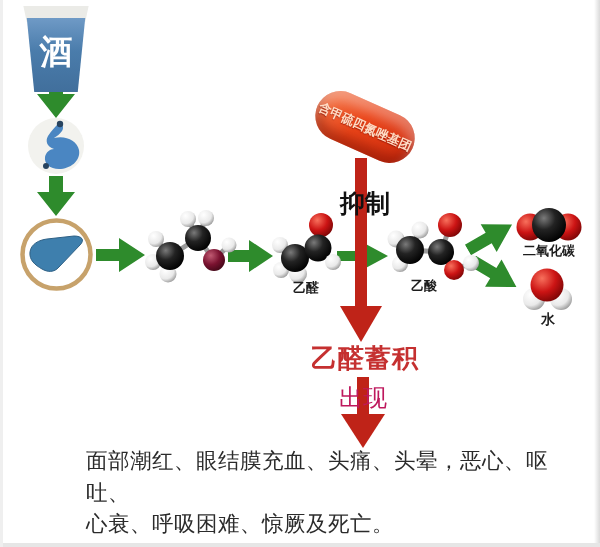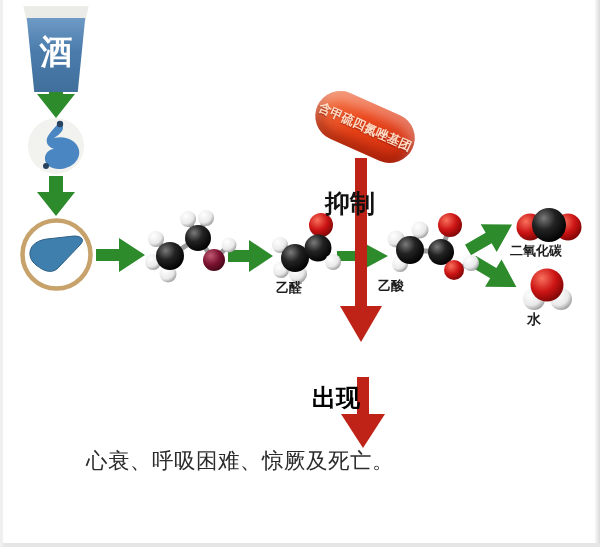--- a/index.html
+++ b/index.html
@@ -1,20 +1,20 @@
 <!DOCTYPE html>
 <html><head>
 <meta charset="utf-8">
 <style>
   * { margin:0; padding:0; box-sizing:border-box; }
   body { font-family:"Liberation Sans", sans-serif; background:#fff; }
   #stage { position:relative; width:600px; height:547px; background:#fff; overflow:hidden; }
 
   .abs { position:absolute; }
-  .lbl { position:absolute; font-weight:bold; color:#1c1c1c; text-align:left; line-height:1.15; }
+  .lbl { position:absolute; font-weight:bold; color:#1c1c1c; text-align:center; line-height:1.15; }
 
   
   .glass { left:22px; top:6px; width:68px; height:86px; }
   .glass-rim { position:absolute; left:0; top:0; width:100%; height:16px; background:#ebebe7;
                clip-path:polygon(2% 0, 98% 0, 93% 100%, 7% 100%); }
   .glass-body { position:absolute; left:0; top:12px; width:100%; height:74px;
                 background:linear-gradient(180deg,#6f9ac6 0%, #4a7cab 45%, #416f9c 100%);
                 clip-path:polygon(7% 0, 93% 0, 82% 100%, 18% 100%); }
   .glass-label { position:absolute; left:0; top:24px; width:100%; text-align:center;
                  color:#fff; font-size:33px; font-weight:bold; }
@@ -29,21 +29,21 @@
              box-shadow:inset 0 10px 12px rgba(255,255,255,.35), inset 0 -9px 12px rgba(110,10,0,.45);
              display:flex; align-items:center; justify-content:center; }
   .capsule span { color:#ffddc6; font-size:12.5px; font-weight:bold; letter-spacing:0; white-space:nowrap;
                   text-shadow:0 1px 1px rgba(120,10,0,.6); }
 
   
   .rarrow rect, .rarrow polygon { fill:#bf2318; }
 
   .inhibit { left:325px; top:189px; width:80px; font-size:25px; font-weight:900; color:#111; z-index:6; }
   .accum   { left:280px; top:344px; width:170px; font-size:26px; font-weight:900; color:#c53030; letter-spacing:1px; z-index:6; }
-  .appear  { left:312px; top:384px; width:102px; font-size:24px; font-weight:700; color:#000000; z-index:6; }
+  .appear  { left:312px; top:384px; width:102px; font-size:24px; font-weight:400; color:#be185d; z-index:6; }
 
   .mol-label { font-size:13px; }
   .symptoms { left:86px; top:446px; width:500px; font-size:21.5px; line-height:31.5px;
               color:#2b2b2b; letter-spacing:0.5px; text-align:left; font-weight:400; }
 
   .edge-right  { left:594px; top:0; width:6px; height:547px;
                  background:linear-gradient(90deg, rgba(220,220,220,0), #dadada); }
   .edge-bottom { left:0; top:543px; width:600px; height:4px; background:#e6e6e6; }
   .edge-left   { left:0; top:0; width:3px; height:547px; background:#efefef; }
 
@@ -181,21 +181,21 @@
     </g>
     <circle cx="10" cy="33" r="8.5" fill="url(#gH)"></circle>
       <circle cx="14" cy="58" r="8" fill="url(#gH)"></circle>
     <circle cx="34" cy="24" r="8.5" fill="url(#gH)"></circle>
     <circle cx="64" cy="19" r="12" fill="url(#gO)"></circle>
     <circle cx="24" cy="44" r="14" fill="url(#gC)"></circle>
       <circle cx="55" cy="46" r="13" fill="url(#gC)"></circle>
     <circle cx="68" cy="64" r="10" fill="url(#gO)"></circle>
       <circle cx="85" cy="57" r="8" fill="url(#gH)"></circle>
   </svg>
-  <div class="lbl mol-label z2" style="left:378px;top:279px;width:60px">乙酸</div>
+  <div class="lbl mol-label z2" style="left:394px;top:279px;width:60px">乙酸</div>
 
   <div class="abs z1" style="left:466px;top:218px;width:58px;height:42px;transform:rotate(-30deg)">
     <svg class="garrow" width="52" height="34" viewBox="0 0 52 34">
       <polygon points="0,11 24,11 24,1 51,17 24,33 24,23 0,23"></polygon>
     </svg>
   </div>
 
   <div class="abs z1" style="left:466px;top:258px;width:58px;height:44px;transform:rotate(31deg)">
     <svg class="garrow" width="52" height="34" viewBox="0 0 52 34">
       <polygon points="0,11 24,11 24,1 51,17 24,33 24,23 0,23"></polygon>
@@ -209,28 +209,30 @@
   </svg>
   <div class="lbl mol-label z2" style="left:510px;top:244px;width:78px">二氧化碳</div>
 
   <svg class="abs z2" style="left:521px;top:266px" width="54" height="46" viewBox="0 0 54 46">
     <circle cx="13" cy="33" r="11" fill="url(#gH)"></circle>
     <circle cx="40" cy="33" r="11" fill="url(#gH)"></circle>
     <circle cx="26" cy="19" r="16.5" fill="url(#gO)"></circle>
   </svg>
   <div class="lbl mol-label z2" style="left:527px;top:311px;width:42px;font-size:14px">水</div>
 
+  <div class="lbl accum">乙醛蓄积</div>
 
   <svg class="abs rarrow z3" style="left:340px;top:377px" width="46" height="71" viewBox="0 0 46 71">
     <rect x="17" y="0" width="12" height="37"></rect>
     <polygon points="1,37 45,37 23,71"></polygon>
   </svg>
 
   <div class="lbl appear">出现</div>
 
   <div class="abs symptoms z2">
+    <div>面部潮红、眼结膜充血、头痛、头晕，恶心、呕吐、</div>
     <div>心衰、呼吸困难、惊厥及死亡。</div>
   </div>
 
   <div class="abs edge-right z5"></div>
   <div class="abs edge-bottom z5"></div>
   <div class="abs edge-left z5"></div>
 </div>
 
 </body></html>

